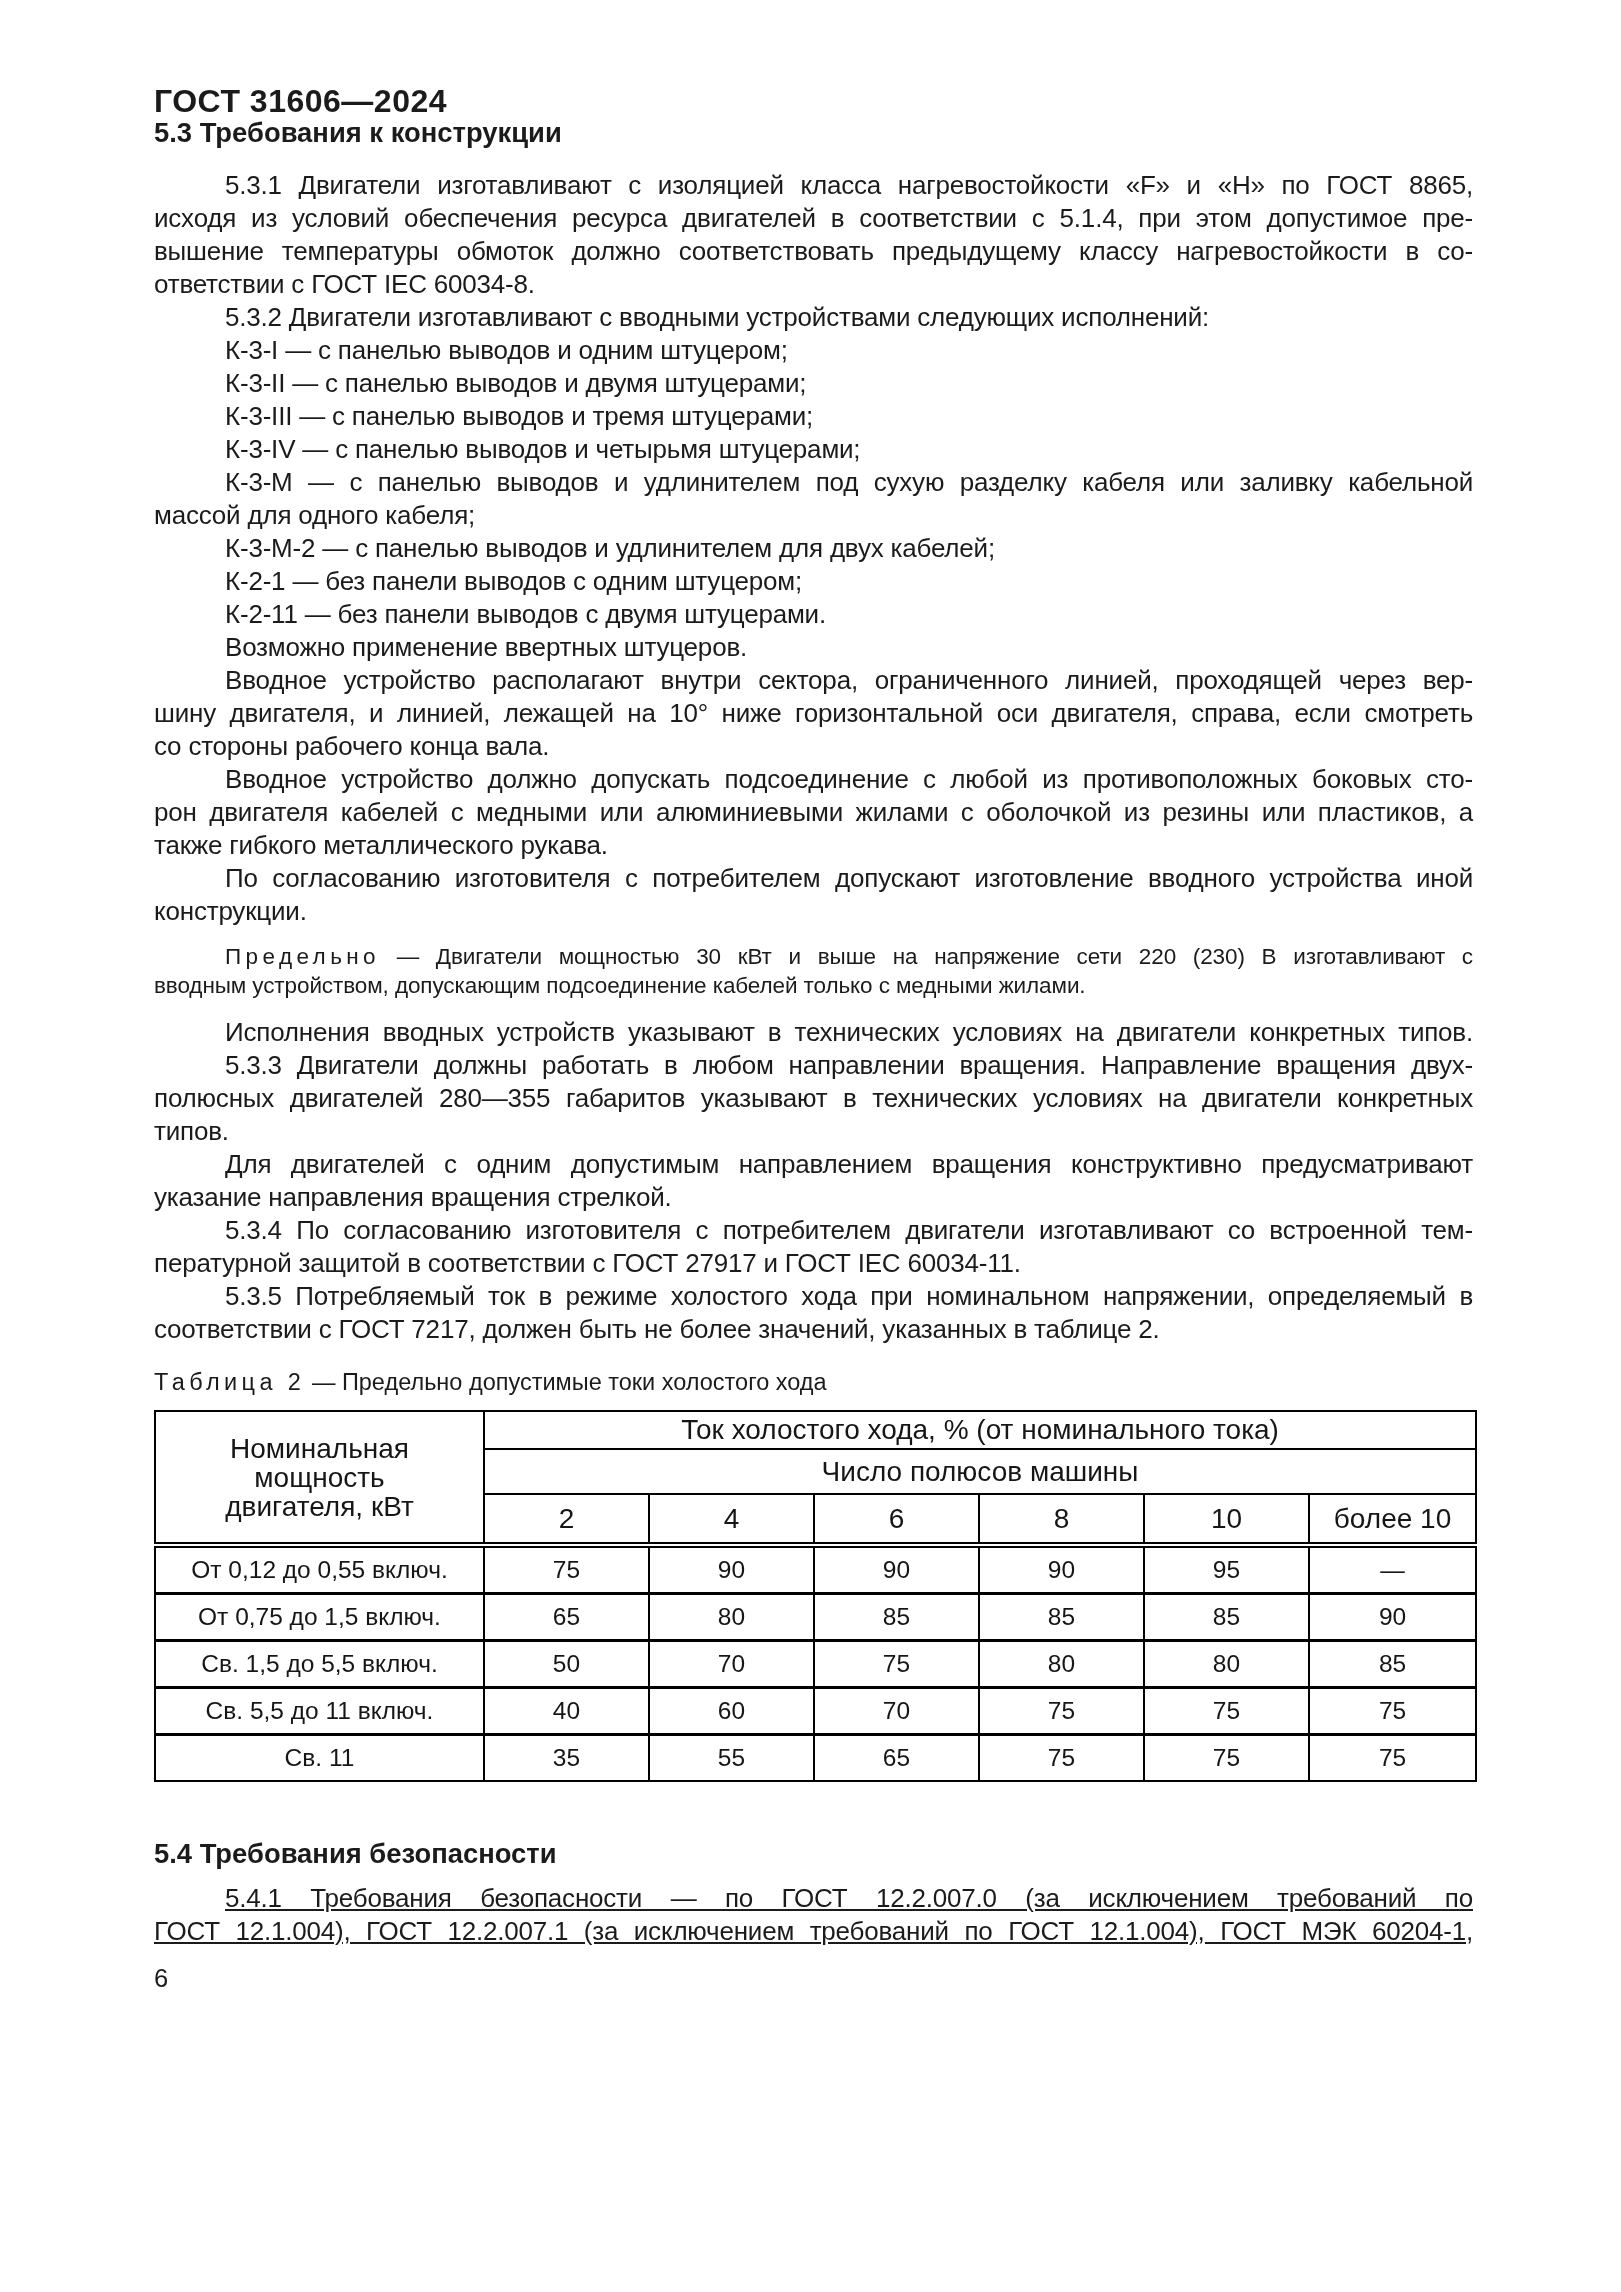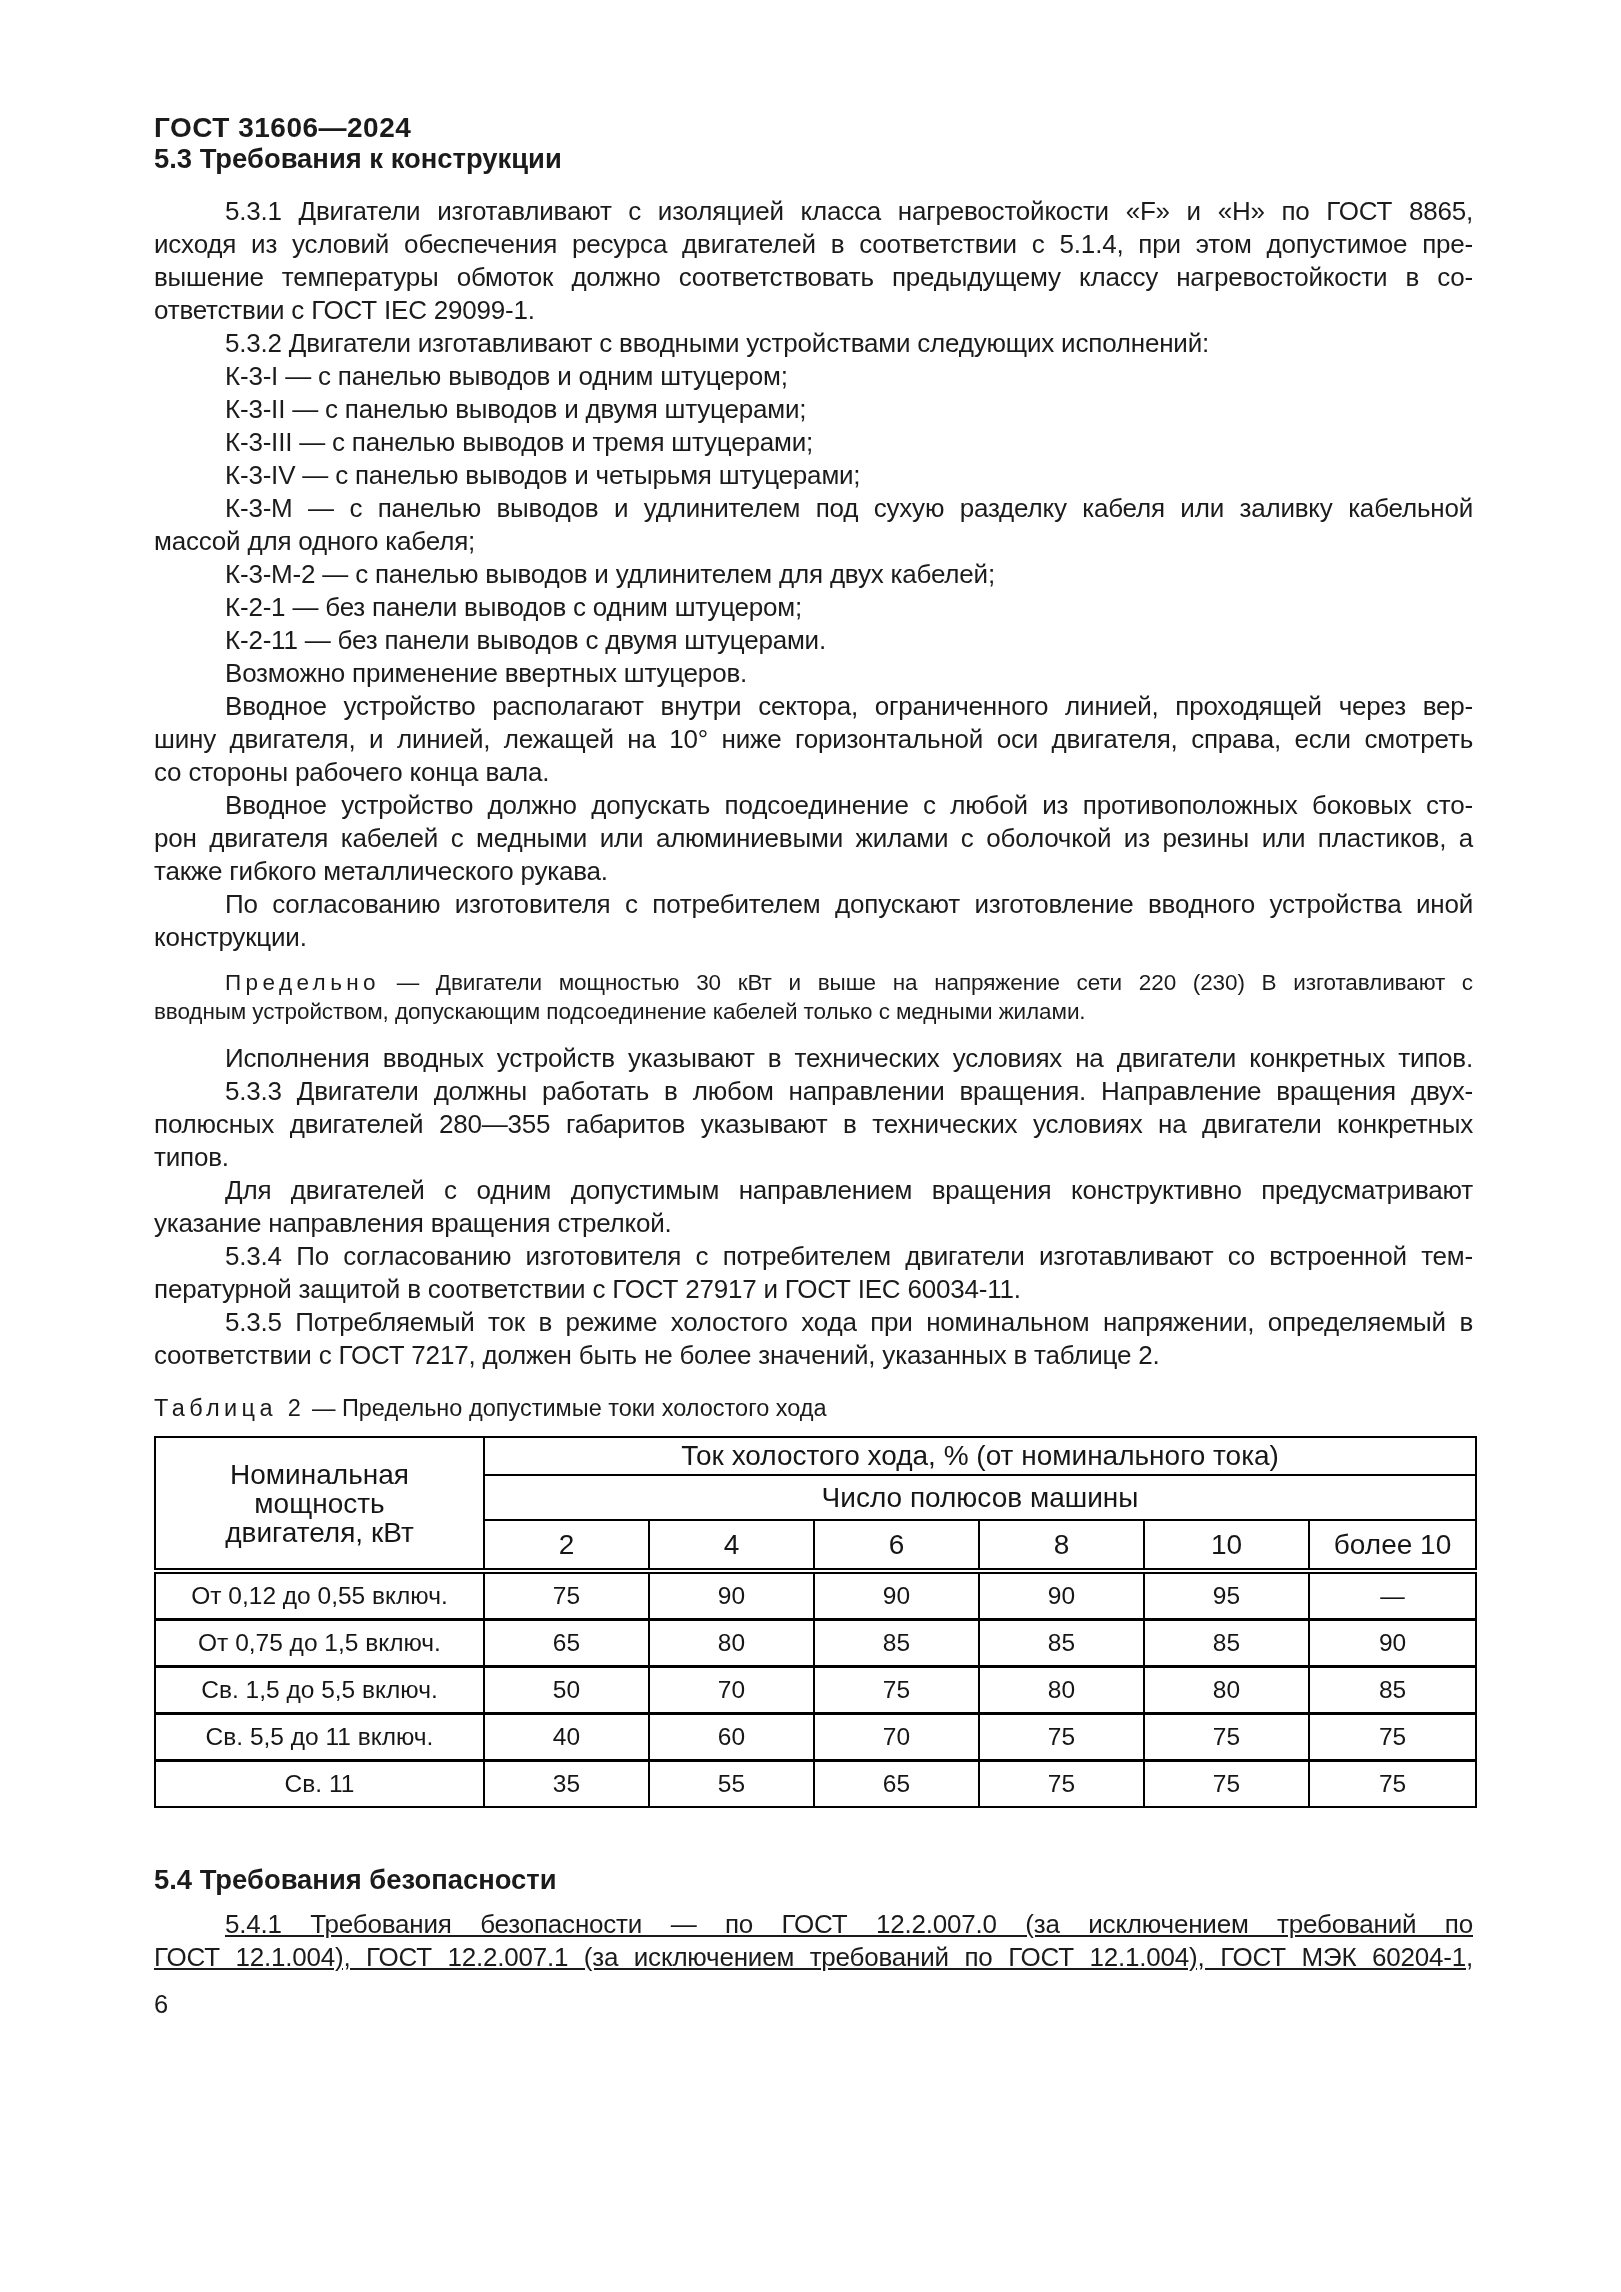--- a/index.html
+++ b/index.html
@@ -1,21 +1,21 @@
 <!DOCTYPE html>
 <html><head>
 <meta charset="utf-8">
 <style>
   html,body{margin:0;padding:0;background:#ffffff;}
   .sheet{
     position:relative;width:1621px;height:2293px;background:#ffffff;overflow:hidden;
     color:#1b1b1b;font-family:"Liberation Sans","DejaVu Sans",sans-serif;
   }
   .content{position:absolute;left:154px;top:0;width:1319px;}
-  .doc-header{margin-top:111px;font-size:28px;line-height:33px;font-weight:bold;letter-spacing:0.5px;}
+  .doc-header{margin-top:85px;font-size:32px;line-height:33px;font-weight:bold;letter-spacing:0.5px;}
   .h2{margin:0;font-size:27.4px;line-height:29px;font-weight:bold;}
   .h2.first{}
   .h2.second{margin-top:57px;}
   .para{font-size:26px;line-height:33px;letter-spacing:-0.2px;}
   .para.pfirst{margin-top:21.6px;}
   .para.pafter{margin-top:13.7px;text-decoration:underline;}
   .ln{text-align:justify;text-align-last:justify;}
   .ln.last{text-align-last:left;}
   .ln.first{text-indent:71px;}
   .note{font-size:22.5px;line-height:29px;margin:14.7px 0 15.7px;letter-spacing:-0.1px;}
@@ -41,21 +41,21 @@
   <div class="content">
 
     <div class="doc-header">ГОСТ 31606—2024</div>
 
     <h2 class="h2 first">5.3 Требования к конструкции</h2>
 
     <div class="para pfirst">
         <div class="ln first">5.3.1 Двигатели изготавливают с изоляцией класса нагревостойкости «F» и «Н» по ГОСТ 8865,</div>
         <div class="ln">исходя из условий обеспечения ресурса двигателей в соответствии с 5.1.4, при этом допустимое пре-</div>
         <div class="ln">вышение температуры обмоток должно соответствовать предыдущему классу нагревостойкости в со-</div>
-        <div class="ln last">ответствии с ГОСТ IEC 29099-1.</div>
+        <div class="ln last">ответствии с ГОСТ IEC 60034-8.</div>
       </div>
     <div class="para">
         <div class="ln first last">5.3.2 Двигатели изготавливают с вводными устройствами следующих исполнений:</div>
       </div>
     <div class="para">
         <div class="ln first last">К-3-I — с панелью выводов и одним штуцером;</div>
       </div>
     <div class="para">
         <div class="ln first last">К-3-II — с панелью выводов и двумя штуцерами;</div>
       </div>

